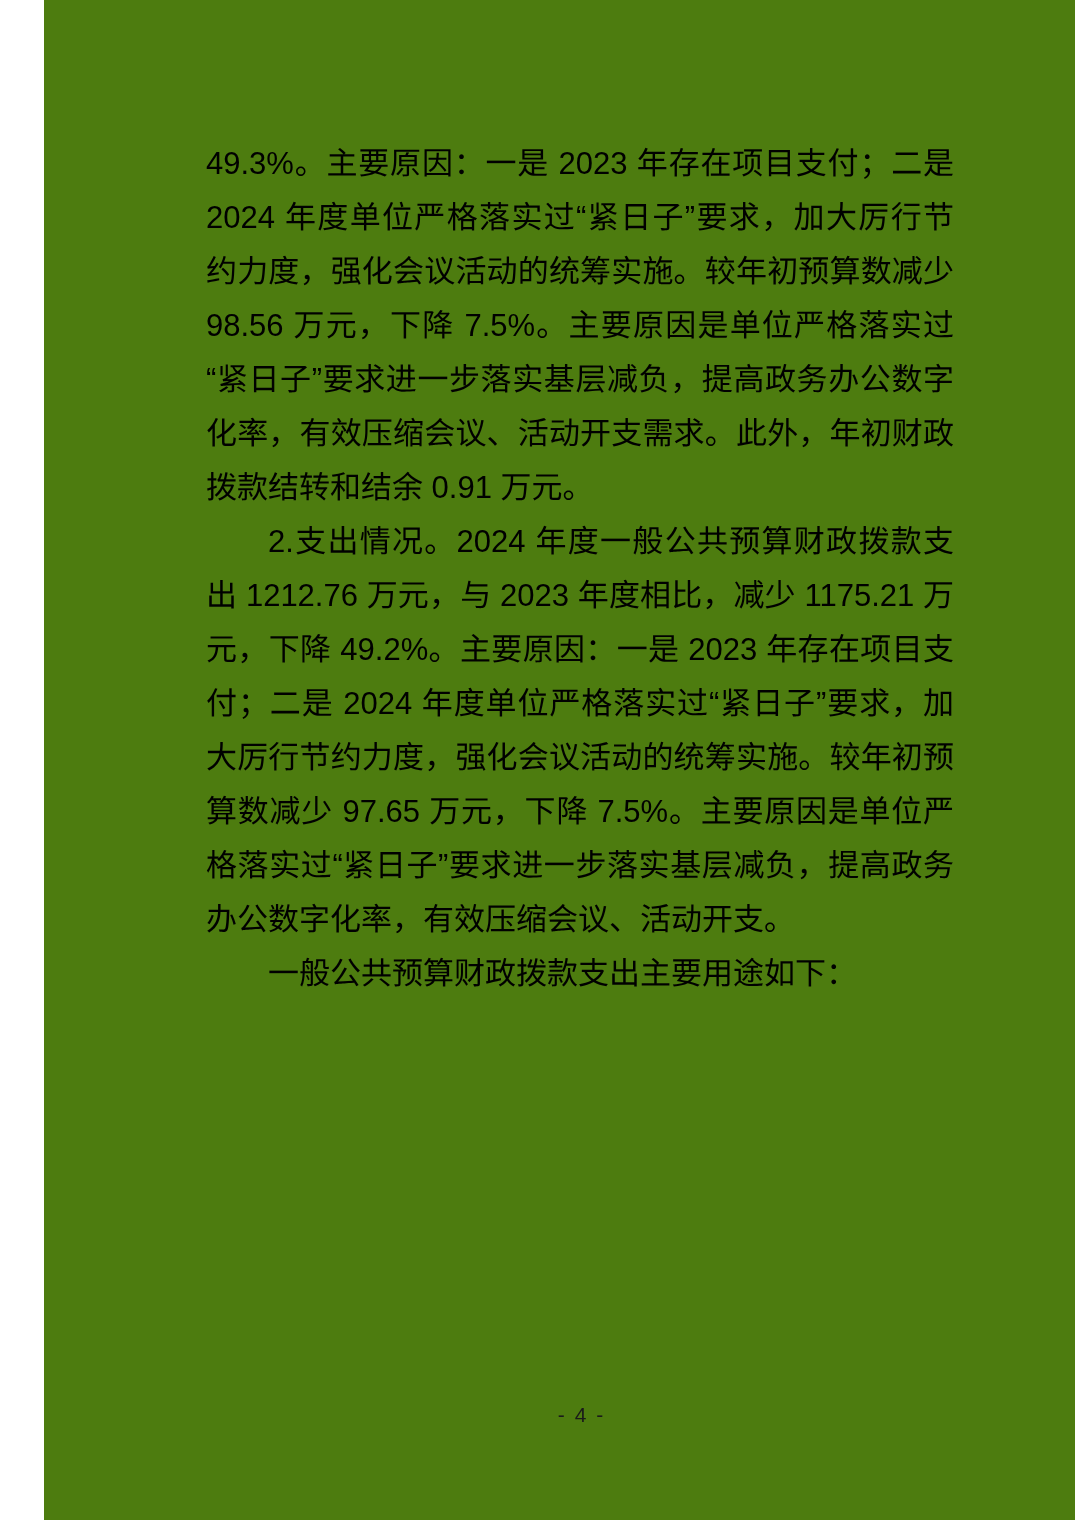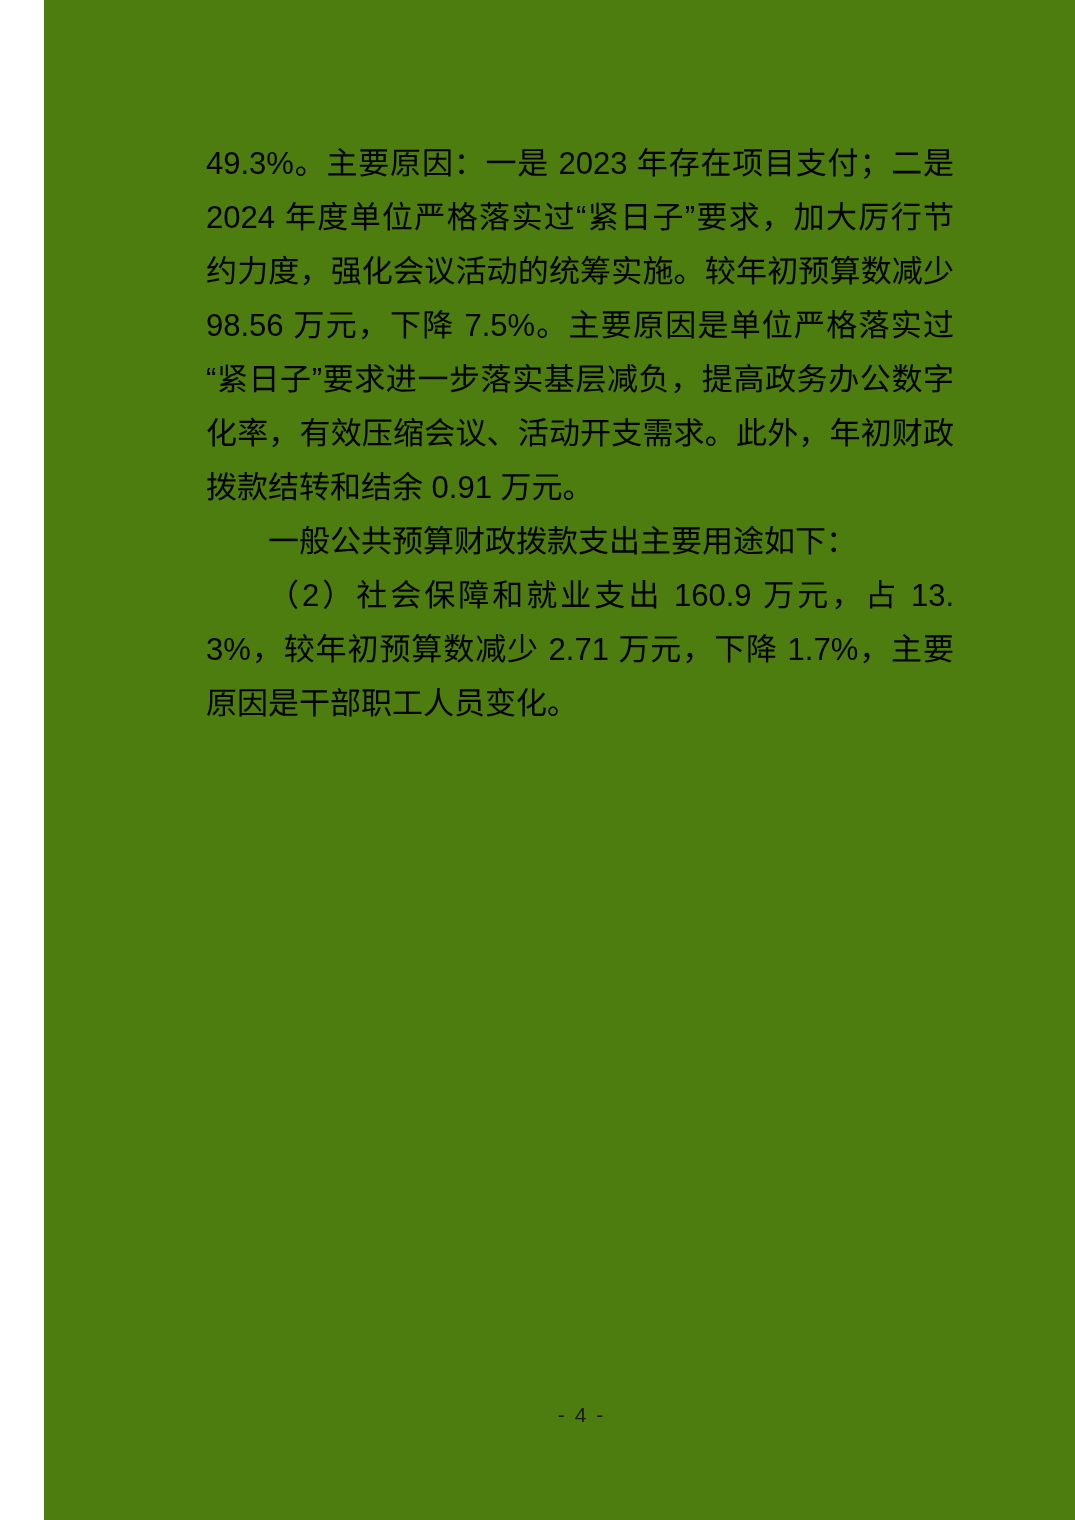--- a/index.html
+++ b/index.html
@@ -47,18 +47,18 @@
     color: #1a1a1a;
     letter-spacing: 2px;
   }
 </style>
 </head>
 <body>
 
 <div class="page">
   <div class="content">
     <p class="para no-indent">49.3%。主要原因：一是 2023 年存在项目支付；二是 2024 年度单位严格落实过“紧日子”要求，加大厉行节约力度，强化会议活动的统筹实施。较年初预算数减少 98.56 万元，下降 7.5%。主要原因是单位严格落实过“紧日子”要求进一步落实基层减负，提高政务办公数字化率，有效压缩会议、活动开支需求。此外，年初财政拨款结转和结余 0.91 万元。</p>
+    <p class="para">2.支出情况。2024 年度一般公共预算财政拨款支出 1212.76 万元，与 2023 年度相比，减少 1175.21 万元，下降 49.2%。主要原因：一是 2023 年存在项目支付；二是 2024 年度单位严格落实过“紧日子”要求，加大厉行节约力度，强化会议活动的统筹实施。较年初预算数减少 97.65 万元，下降 7.5%。主要原因是单位严格落实过“紧日子”要求进一步落实基层减负，提高政务办公数字化率，有效压缩会议、活动开支。</p>
     <p class="para">一般公共预算财政拨款支出主要用途如下：</p>
-    <p class="para">（2）社会保障和就业支出 160.9 万元，占 13.3%，较年初预算数减少 2.71 万元，下降 1.7%，主要原因是干部职工人员变化。</p>
   </div>
 
   <div class="footer">- 4 -</div>
 </div>
 
 </body></html>

